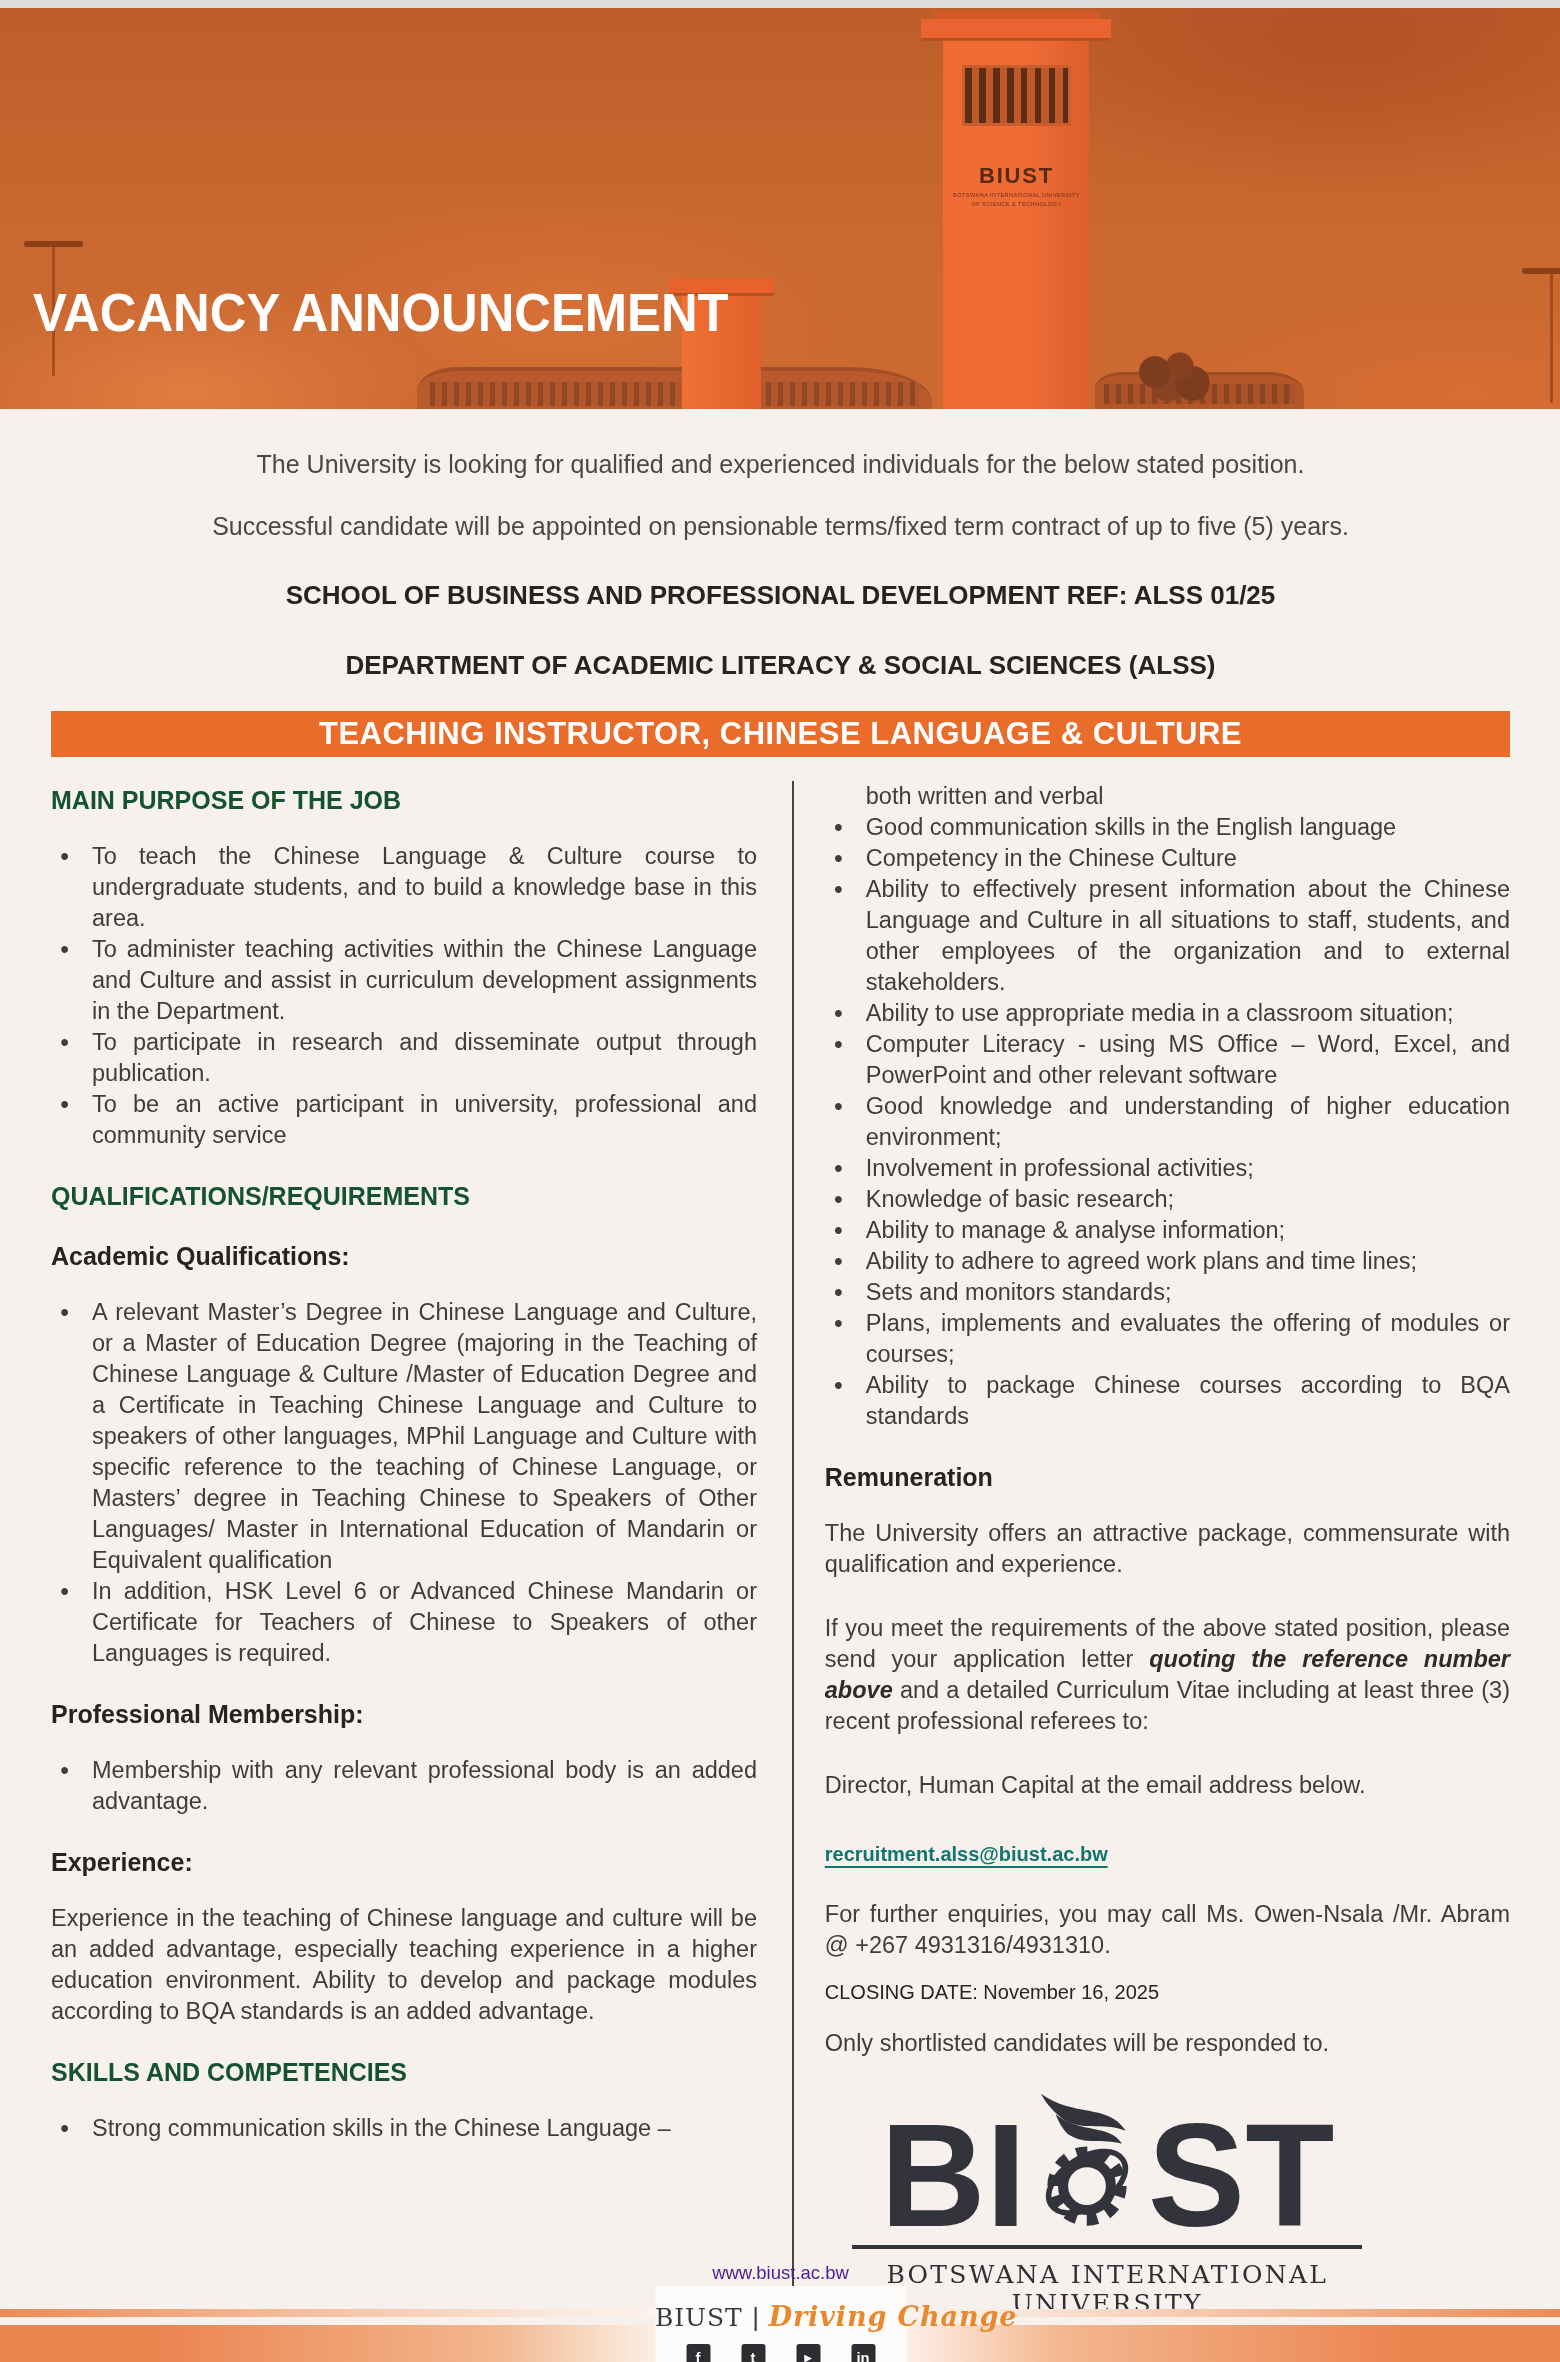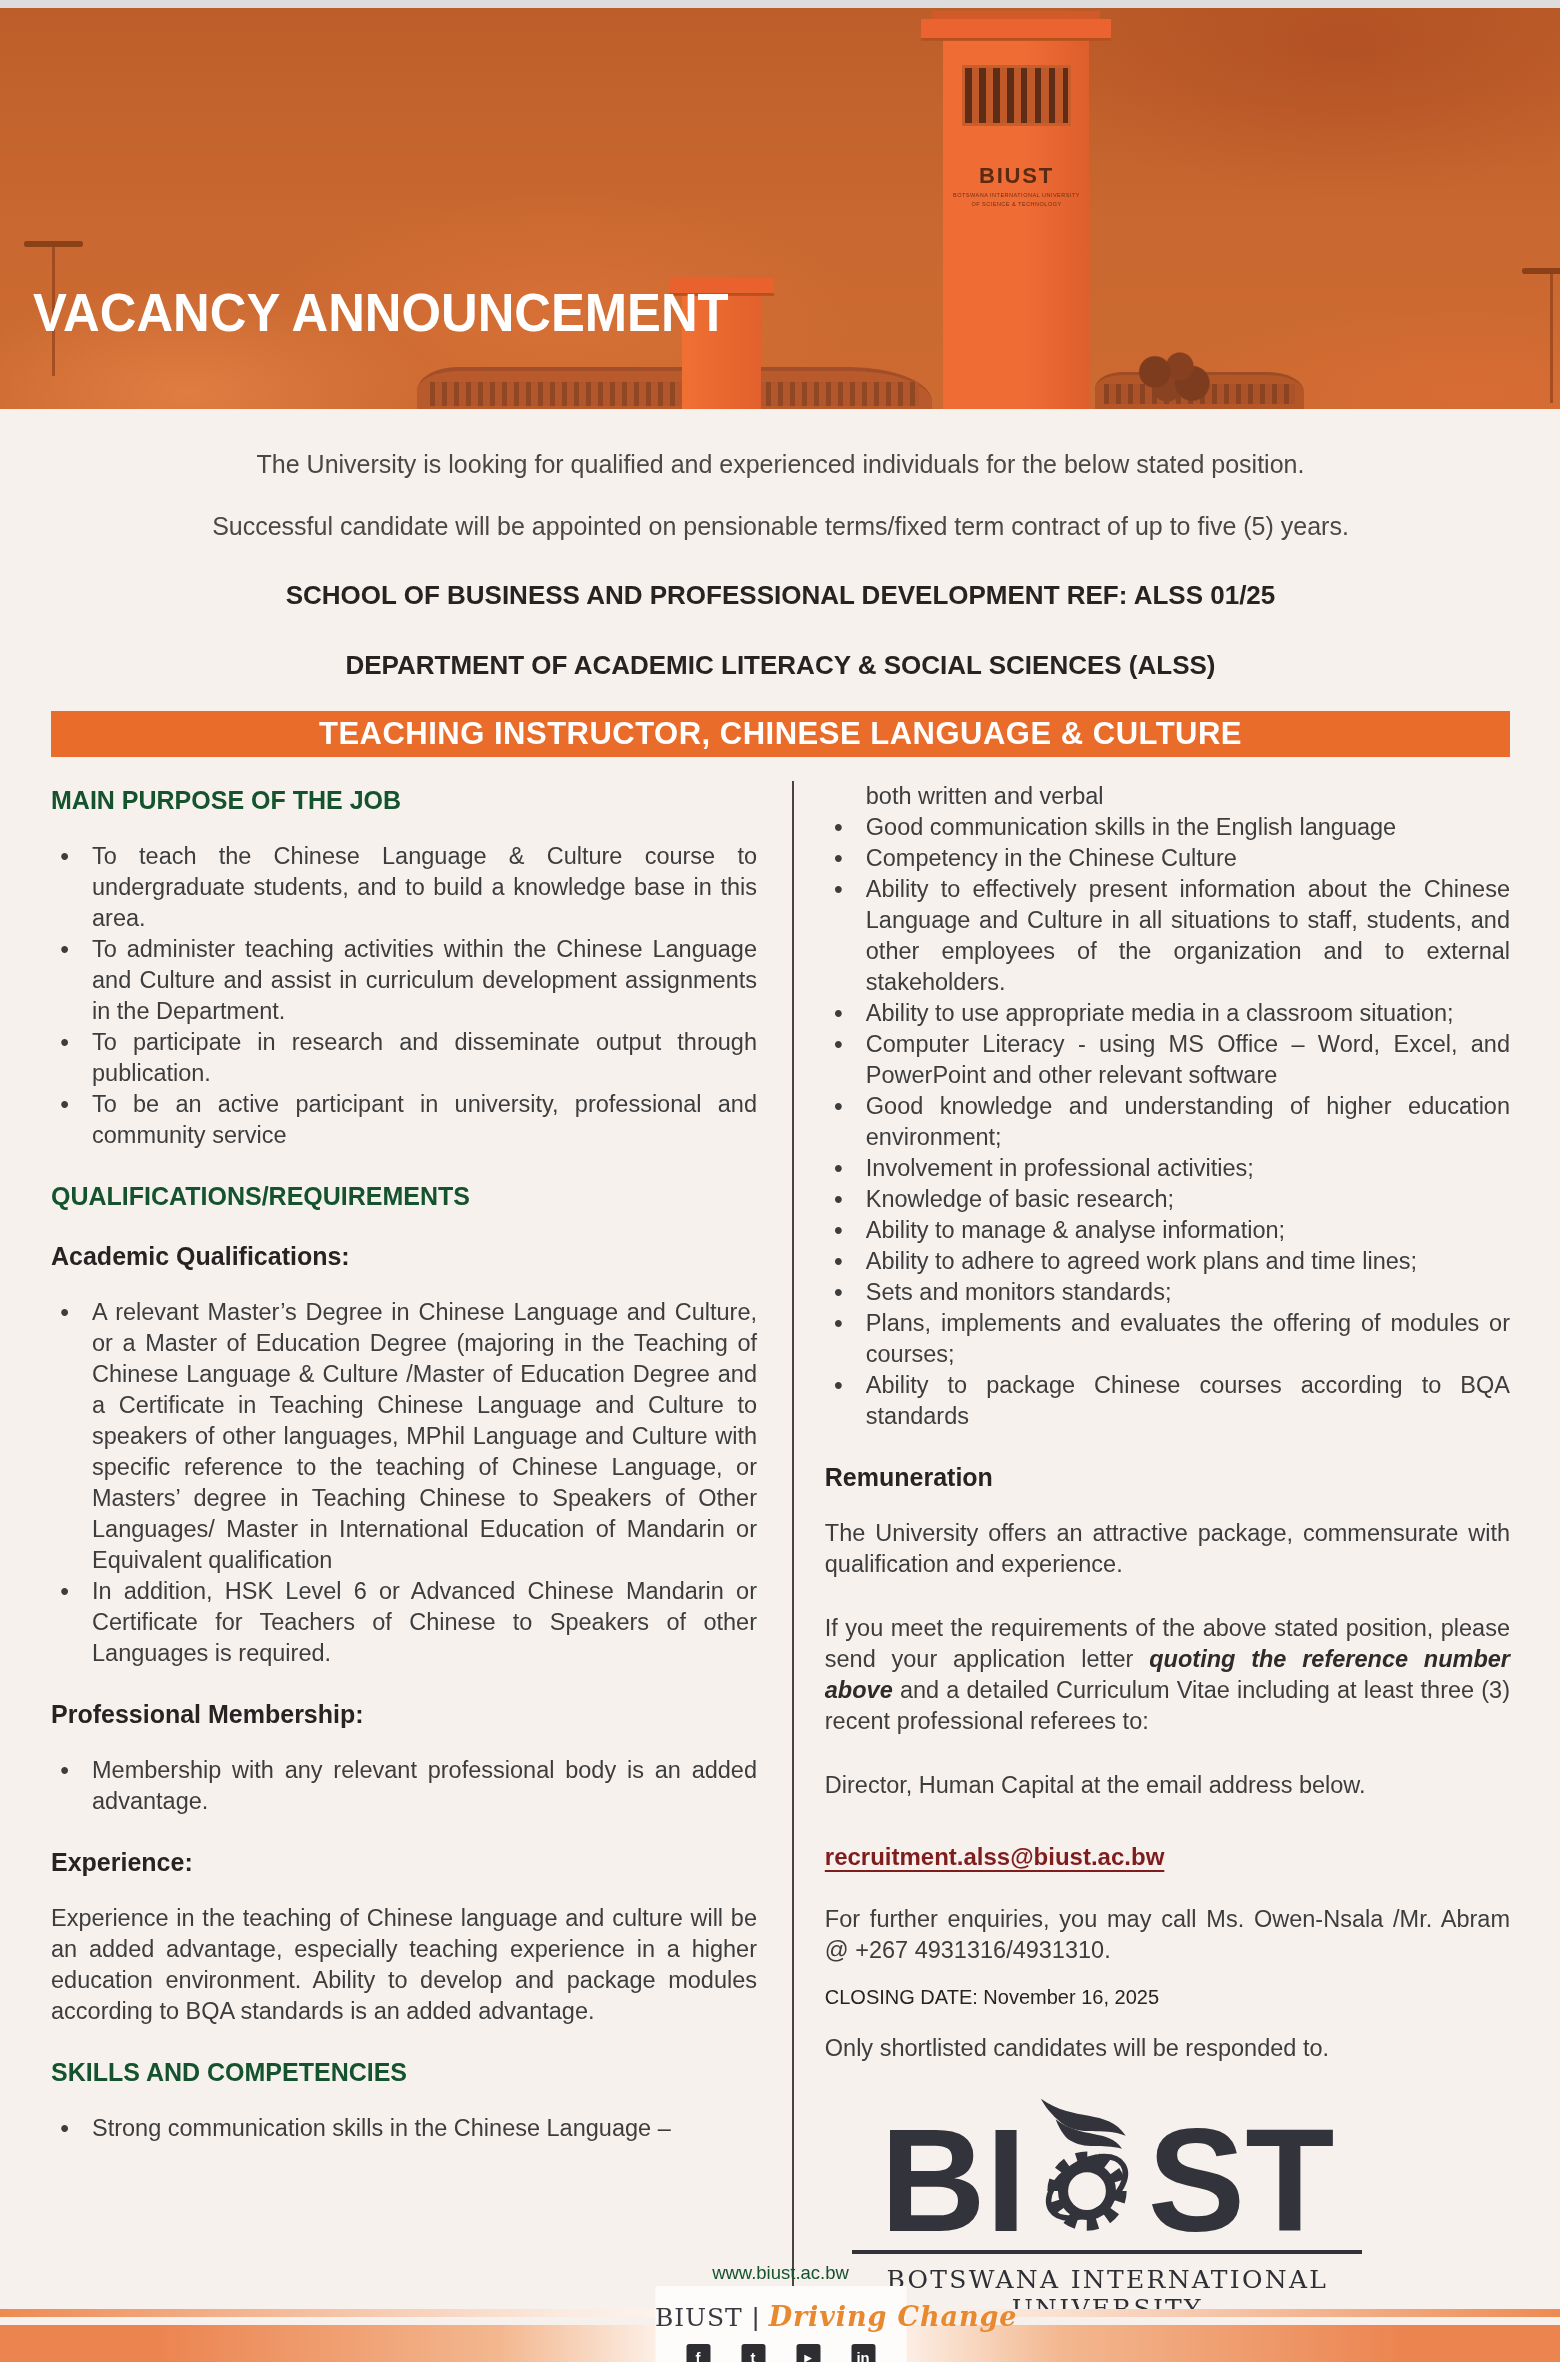--- a/index.html
+++ b/index.html
@@ -70,22 +70,22 @@
   .col-right { flex:1; padding-left:31px; }
   .sec-head { font-size:25px; font-weight:700; color:#14532d; margin:31px 0 26px 0; }
   .sec-head.first { margin-top:5.5px; }
   .sub-head { font-size:25px; font-weight:700; color:#262322; margin:31px 0 26px 0; }
   .body-p { font-size:23.5px; line-height:31px; text-align:justify; color:#3D3D3D; margin:0 0 13px 0; }
   ul.bullets { list-style:none; }
   ul.bullets li { position:relative; padding-left:41px; font-size:23.5px; line-height:31px;
     text-align:justify; color:#3D3D3D; }
   ul.bullets li::before { content:"\2022"; position:absolute; left:9.2px; top:0; font-size:25px; }
   .cont-line { padding-left:41px; font-size:23.5px; line-height:31px; color:#3D3D3D; }
-  .email-link { display:inline-block; margin:9.2px 0 13px 0; font-size:24px; font-weight:700;
-    color:#7f1d1d; text-decoration:underline; text-decoration-thickness:1.8px; text-underline-offset:4.6px;text-align:right; }
+  .email-link { display:inline-block; margin:9.2px 0 13px 0; font-size:20px; font-weight:700;
+    color:#0f766e; text-decoration:underline; text-decoration-thickness:1.8px; text-underline-offset:4.6px;text-align:right; }
   .bold-italic { font-weight:700; font-style:italic; color:#2e2b2a; }
   .closing { font-size:20px; font-weight:400; color:#262322; margin:20px 0 24px 0; }
   .gap { height:20px; }
 
   
   .logo-block { margin:31px 0 0 24px; width:517px; text-align:center; color:#33343B; }
   .logo-row { display:flex; align-items:flex-end; justify-content:center; line-height:.82; }
   .logo-letters { font-size:146px; font-weight:700; letter-spacing:0px; }
   .logo-gear { width:118px; height:146px; margin:0 1.8px; }
   .logo-rule { height:3.7px; background:#33343B; margin:9.2px 3.7px 11px 3.7px; }
@@ -93,21 +93,21 @@
   .logo-line2 { font-family:"DejaVu Serif", serif; font-size:23px; letter-spacing:2.3px; color:#2f3036; margin-top:5.5px; }
 
   
   .footer { position:absolute; left:0; right:0; bottom:0; height:116px; }
   .stripe-thin { position:absolute; top:54px; left:0; right:0; height:8.3px;
     background:linear-gradient(90deg,#ED8A52 0%,#fbeadf 36%,#ffffff 50%,#fbeadf 64%,#ED8A52 100%); }
   .stripe-band { position:absolute; top:70px; bottom:0; left:0; right:0;
     background:linear-gradient(90deg,#EC8450 0%,#EC8450 10%,#f3b78f 32%,#ffffff 45%,#ffffff 55%,#f3b78f 68%,#EC8450 90%,#EC8450 100%); }
   .footer-center { position:absolute; left:50%; transform:translateX(-50%); top:31px; bottom:0;
     width:251px; background:#fdfcfb; text-align:center; }
-  .f-url { position:absolute; top:-24px; left:0; right:0; font-size:18.5px; color:#14532d; }
+  .f-url { position:absolute; top:-24px; left:0; right:0; font-size:18.5px; color:#4c1d95; }
   .brand-row { margin-top:14.8px; white-space:nowrap; }
   .brand-name { font-family:"DejaVu Serif", serif; font-size:25px; color:#3a3a40; letter-spacing:0.9px; }
   .brand-sep { font-size:26px; color:#3a3a40; font-weight:200; margin:0 5.5px; }
   .brand-tagline { font-family:"DejaVu Serif", serif; font-style:italic; font-size:27px;
     font-weight:700; color:#E8882F; letter-spacing:0.9px; }
   .social-row { margin-top:11px; display:flex; justify-content:center; gap:31px; }
   .social { width:24px; height:28px; background:#2e2e32; border-radius:2.8px; color:#fff;
     font-size:14.8px; font-weight:700; display:flex; align-items:center; justify-content:center;
     cursor:pointer; }
 </style>

